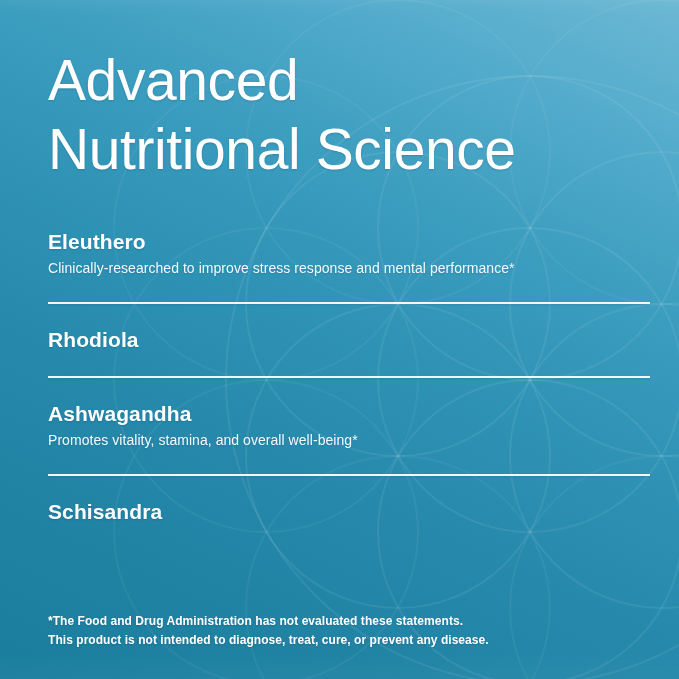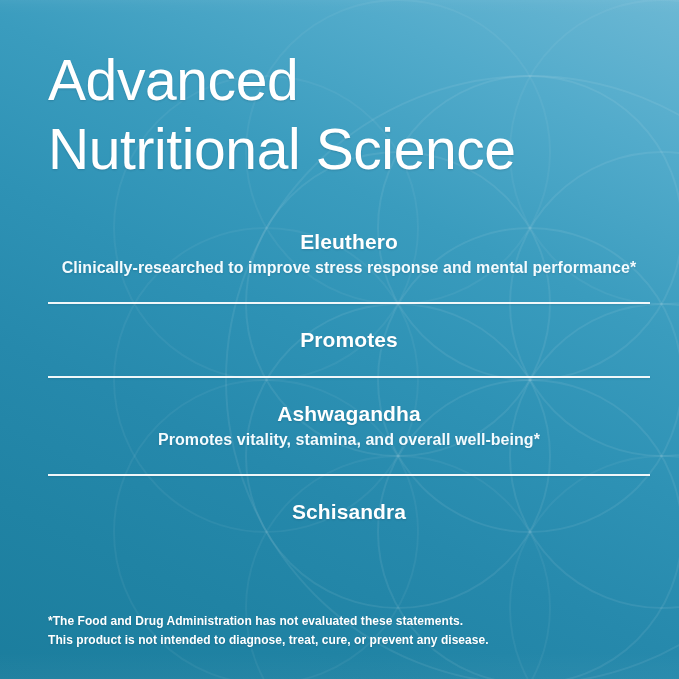--- a/index.html
+++ b/index.html
@@ -79,34 +79,33 @@
   
   #list {
     position: absolute;
     left: 48px;
     top: 228px;
     width: 602px;
   }
 
   .item {
     position: relative;
-    text-align: center;
   }
   .item-head {
     color: #ffffff;
     font-size: 21px;
     font-weight: 700;
     line-height: 27px;
     letter-spacing: 0.1px;
     text-shadow: 0 1px 2px rgba(0,40,60,0.18);
   }
   .item-desc {
     color: #f3fbfe;
-    font-size: 16px;
-    font-weight: 700;
+    font-size: 14px;
+    font-weight: 400;
     line-height: 22px;
     letter-spacing: 0.05px;
     margin-top: 2px;
     text-shadow: 0 1px 2px rgba(0,40,60,0.16);
   }
   .divider {
     height: 2px;
     background: rgba(255,255,255,0.93);
     margin-top: 23px;
     margin-bottom: 22px;
@@ -165,21 +164,21 @@
 
     <div id="list">
 
       <div class="item">
         <div class="item-head">Eleuthero</div>
         <div class="item-desc">Clinically-researched to improve stress response and mental performance*</div>
         <div class="divider"></div>
       </div>
 
       <div class="item">
-        <div class="item-head">Promotes</div>
+        <div class="item-head">Rhodiola</div>
         <div class="divider"></div>
       </div>
 
       <div class="item">
         <div class="item-head">Ashwagandha</div>
         <div class="item-desc">Promotes vitality, stamina, and overall well-being*</div>
         <div class="divider"></div>
       </div>
 
       <div class="item">

